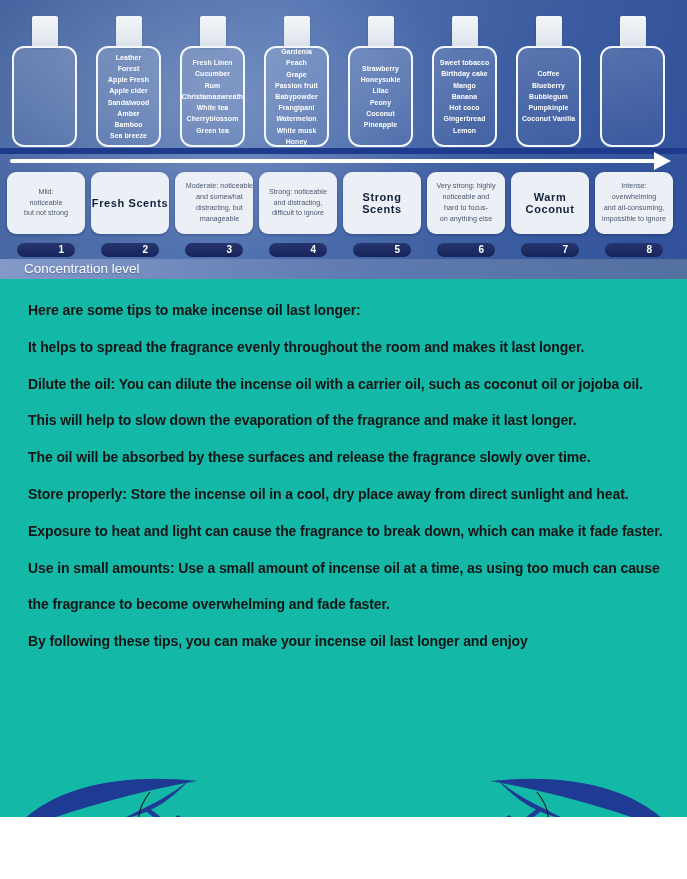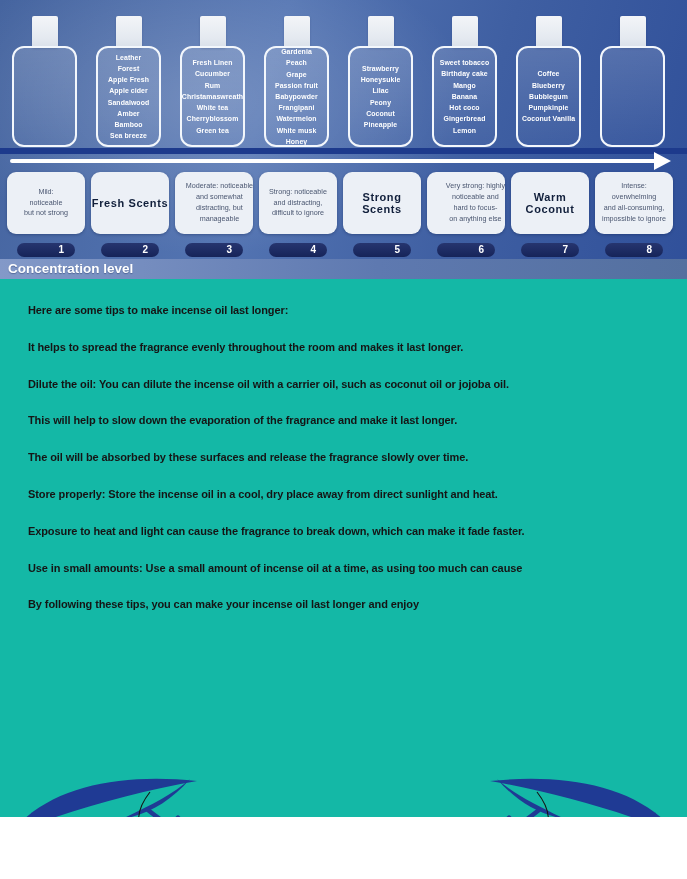--- a/index.html
+++ b/index.html
@@ -35,26 +35,26 @@
   .desc .ltext{font-size:7.2px;line-height:1.5;color:#4a5670;}
   .lab  .ltext{font-size:11px;font-weight:bold;color:#111f3b;letter-spacing:.6px;}
 
   .pill{position:absolute;top:243px;width:58px;height:14px;border-radius:7px;
        background:linear-gradient(180deg,#26356f,#162459);
        color:#fff;font-size:10px;font-weight:bold;text-align:right;line-height:14px;
        padding-right:11px;box-sizing:border-box;}
 
   .strip{position:absolute;top:259px;left:0;width:687px;height:20px;
        background:linear-gradient(90deg,#8399c8 0%,#5e79b0 55%,#54709f 100%);}
-  .striplabel{font-size:13.5px;font-weight:bold;color:#fff;line-height:20px;padding-left:8px;
+  .striplabel{font-size:13.5px;font-weight:normal;color:#fff;line-height:20px;padding-left:24px;
        text-shadow:0 1px 1px rgba(20,40,90,.4);}
 
   
   .tips{position:absolute;top:292px;left:28px;right:6px;}
-  .tips p{margin:0;font-size:11px;font-weight:bold;letter-spacing:-.1px;
+  .tips p{margin:0;font-size:14px;font-weight:bold;letter-spacing:-.1px;
        line-height:36.8px;color:#151515;white-space:nowrap;}
 
   
   .flourish{position:absolute;top:772px;left:0;width:687px;height:104px;}
 </style>
 </head>
 <body>
 
 <div class="stage">
 
@@ -163,21 +163,21 @@
 manageable</div>
         </div>
         <div class="levelbox desc" style="left: 259px;">
           <div class="ltext">Strong: noticeable
 and distracting,
 difficult to ignore</div>
         </div>
         <div class="levelbox lab" style="left: 343px;">
           <div class="ltext">Strong Scents</div>
         </div>
-        <div class="levelbox desc" style="left: 427px; justify-content: flex-end;">
+        <div class="levelbox desc" style="left: 427px;">
           <div class="ltext">Very strong: highly
 noticeable and
 hard to focus-
 on anything else</div>
         </div>
         <div class="levelbox lab" style="left: 511px;">
           <div class="ltext">Warm Coconut</div>
         </div>
         <div class="levelbox desc" style="left: 595px;">
           <div class="ltext">Intense:
@@ -203,20 +203,21 @@
 
   <div class="tips">
       <p>Here are some tips to make incense oil last longer:</p>
       <p>It helps to spread the fragrance evenly throughout the room and makes it last longer.</p>
       <p>Dilute the oil: You can dilute the incense oil with a carrier oil, such as coconut oil or jojoba oil.</p>
       <p>This will help to slow down the evaporation of the fragrance and make it last longer.</p>
       <p>The oil will be absorbed by these surfaces and release the fragrance slowly over time.</p>
       <p>Store properly: Store the incense oil in a cool, dry place away from direct sunlight and heat.</p>
       <p>Exposure to heat and light can cause the fragrance to break down, which can make it fade faster.</p>
       <p>Use in small amounts: Use a small amount of incense oil at a time, as using too much can cause</p>
+      <p>the fragrance to become overwhelming and fade faster.</p>
       <p>By following these tips, you can make your incense oil last longer and enjoy</p>
     </div>
 
   <svg class="flourish" viewBox="0 0 687 104" xmlns="http://www.w3.org/2000/svg">
     <g id="fl-half">
       <path fill="#1f3a94" d="M10,62 C 48,14 120,1 197,9 C 133,20 64,40 10,62 Z"></path>
       <path fill="#1f3a94" d="M31,40 C 54,74 80,94 114,105 C 68,93 41,68 31,40 Z"></path>
       <path fill="#1f3a94" d="M190,7 C 170,30 147,43 122,47 C 149,34 172,23 190,7 Z"></path>
       <path fill="none" stroke="#141414" stroke-width="1.3" d="M14,64 C 58,92 88,101 110,104"></path>
       <path fill="none" stroke="#141414" stroke-width="1.1" d="M150,20 C 128,48 140,70 170,80"></path>

